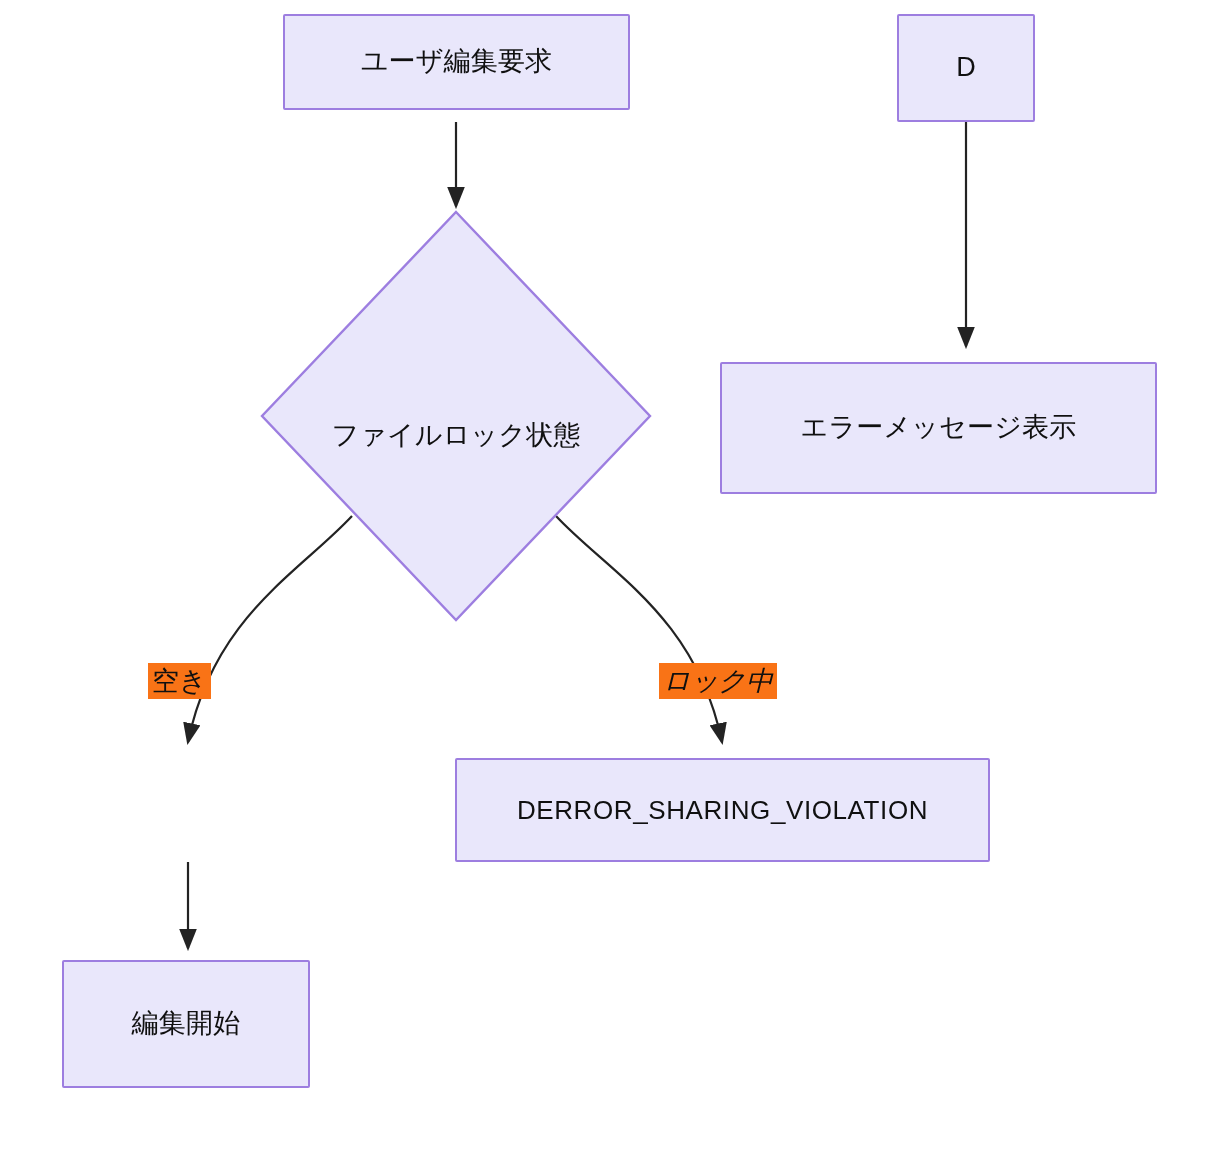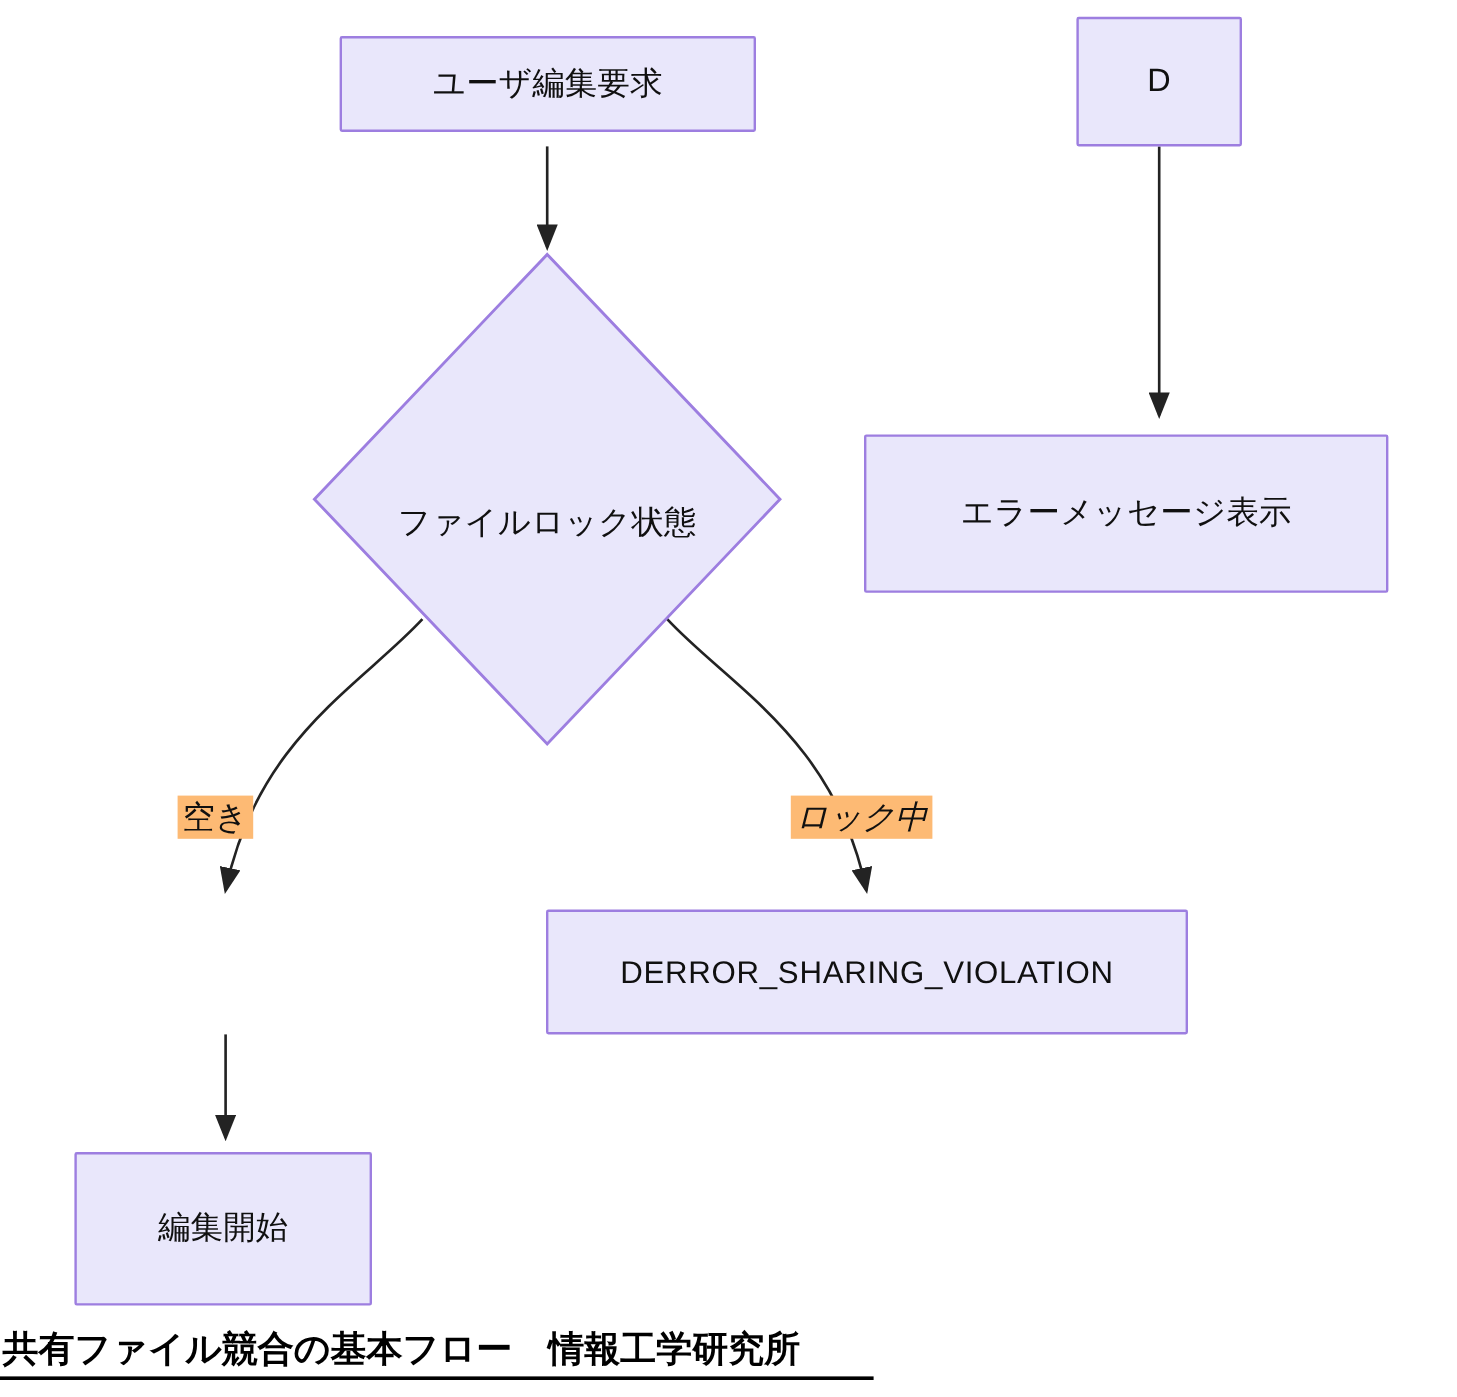--- a/index.html
+++ b/index.html
@@ -75,21 +75,21 @@
   }
   .diamond .node-label {
     position: relative;
     z-index: 2;
     margin-top: 40px;
   }
 
   
   .edge-label {
     position: absolute;
-    background: #fdba74;
+    background: #f97316;
     color: #101010;
     font-size: 27px;
     line-height: 1.2;
     padding: 2px 4px;
     white-space: nowrap;
   }
 
   
   #caption-wrap {
     position: absolute;
@@ -141,21 +141,21 @@
 
     <g>
       <path d="M556,516 C608,572 696,616 722,742" fill="none" stroke="#232323" stroke-width="2.2" marker-end="url(#arrowhead)"></path>
     </g>
 
     <g>
       <path d="M188,862 L188,948" fill="none" stroke="#232323" stroke-width="2.2" marker-end="url(#arrowhead)"></path>
     </g>
   </svg>
 
-  <div class="node rect" style="left:283px; top:30px; width:347px; height:80px;">
+  <div class="node rect" style="left:283px; top:14px; width:347px; height:96px;">
     <span class="node-label">ユーザ編集要求</span>
   </div>
 
   <div class="node rect" style="left:897px; top:14px; width:138px; height:108px;">
     <span class="node-label">D</span>
   </div>
 
   <div class="node diamond" style="left:258px; top:208px; width:396px; height:416px;">
     <svg class="diamond-svg" width="396" height="416" viewBox="0 0 396 416" aria-hidden="true">
       <polygon points="198,4 392,208 198,412 4,208" fill="#e9e7fb" stroke="#9d7ee0" stroke-width="2.4"></polygon>
@@ -177,18 +177,14 @@
 
 
   <div class="node rect" style="left:455px; top:758px; width:535px; height:104px;text-align:right;">
     <span class="node-label mono-ish">DERROR_SHARING_VIOLATION</span>
   </div>
 
   <div class="node rect" style="left:62px; top:960px; width:248px; height:128px;">
     <span class="node-label">編集開始</span>
   </div>
 
-  <div id="caption-wrap">
-    <span id="caption-text">共有ファイル競合の基本フロー　情報工学研究所</span>
-    <div id="caption-rule"></div>
-  </div>
 
 </div>
 
 </body></html>

